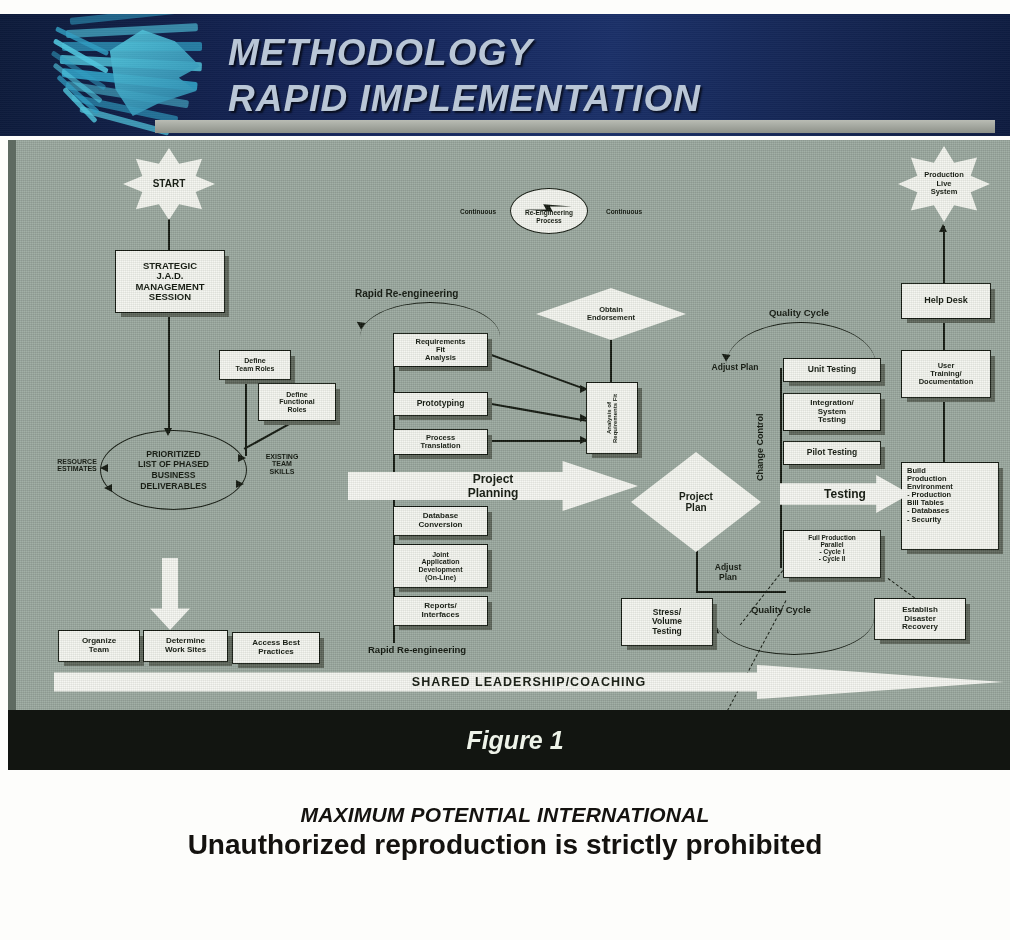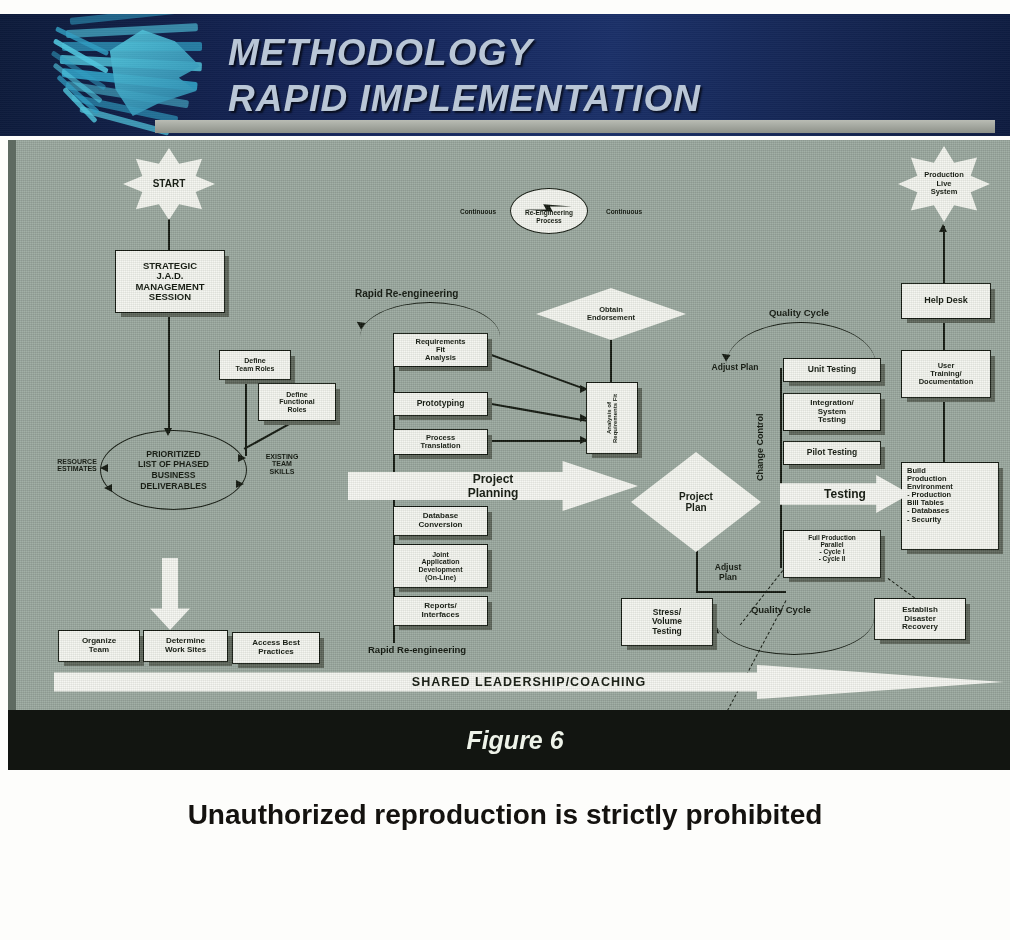--- a/index.html
+++ b/index.html
@@ -385,20 +385,21 @@
                 border-bottom:1.6px solid #11170e;border-radius:50%/0 0 100% 100%;
                 border-left:none;border-right:none;border-top:none;"></div>
     <div class="ahead-l" style="left:702px;top:487px;transform:rotate(-20deg);"></div>
 
     <div class="barrow right" style="left:46px;top:525px;width:950px;height:34px;font-size:12.5px;letter-spacing:1px;">
       <span>SHARED LEADERSHIP/COACHING</span>
     </div>
   </div>
 
   <div id="caption">
-    <span id="cap-sub">Figure 6</span>
+    <span id="cap-sub">Figure 1</span>
   </div>
 
   <div id="footer">
+    <div class="f2">MAXIMUM POTENTIAL INTERNATIONAL</div>
     <div class="f3">Unauthorized reproduction is strictly prohibited</div>
   </div>
 
 </div>
 
 </body></html>

